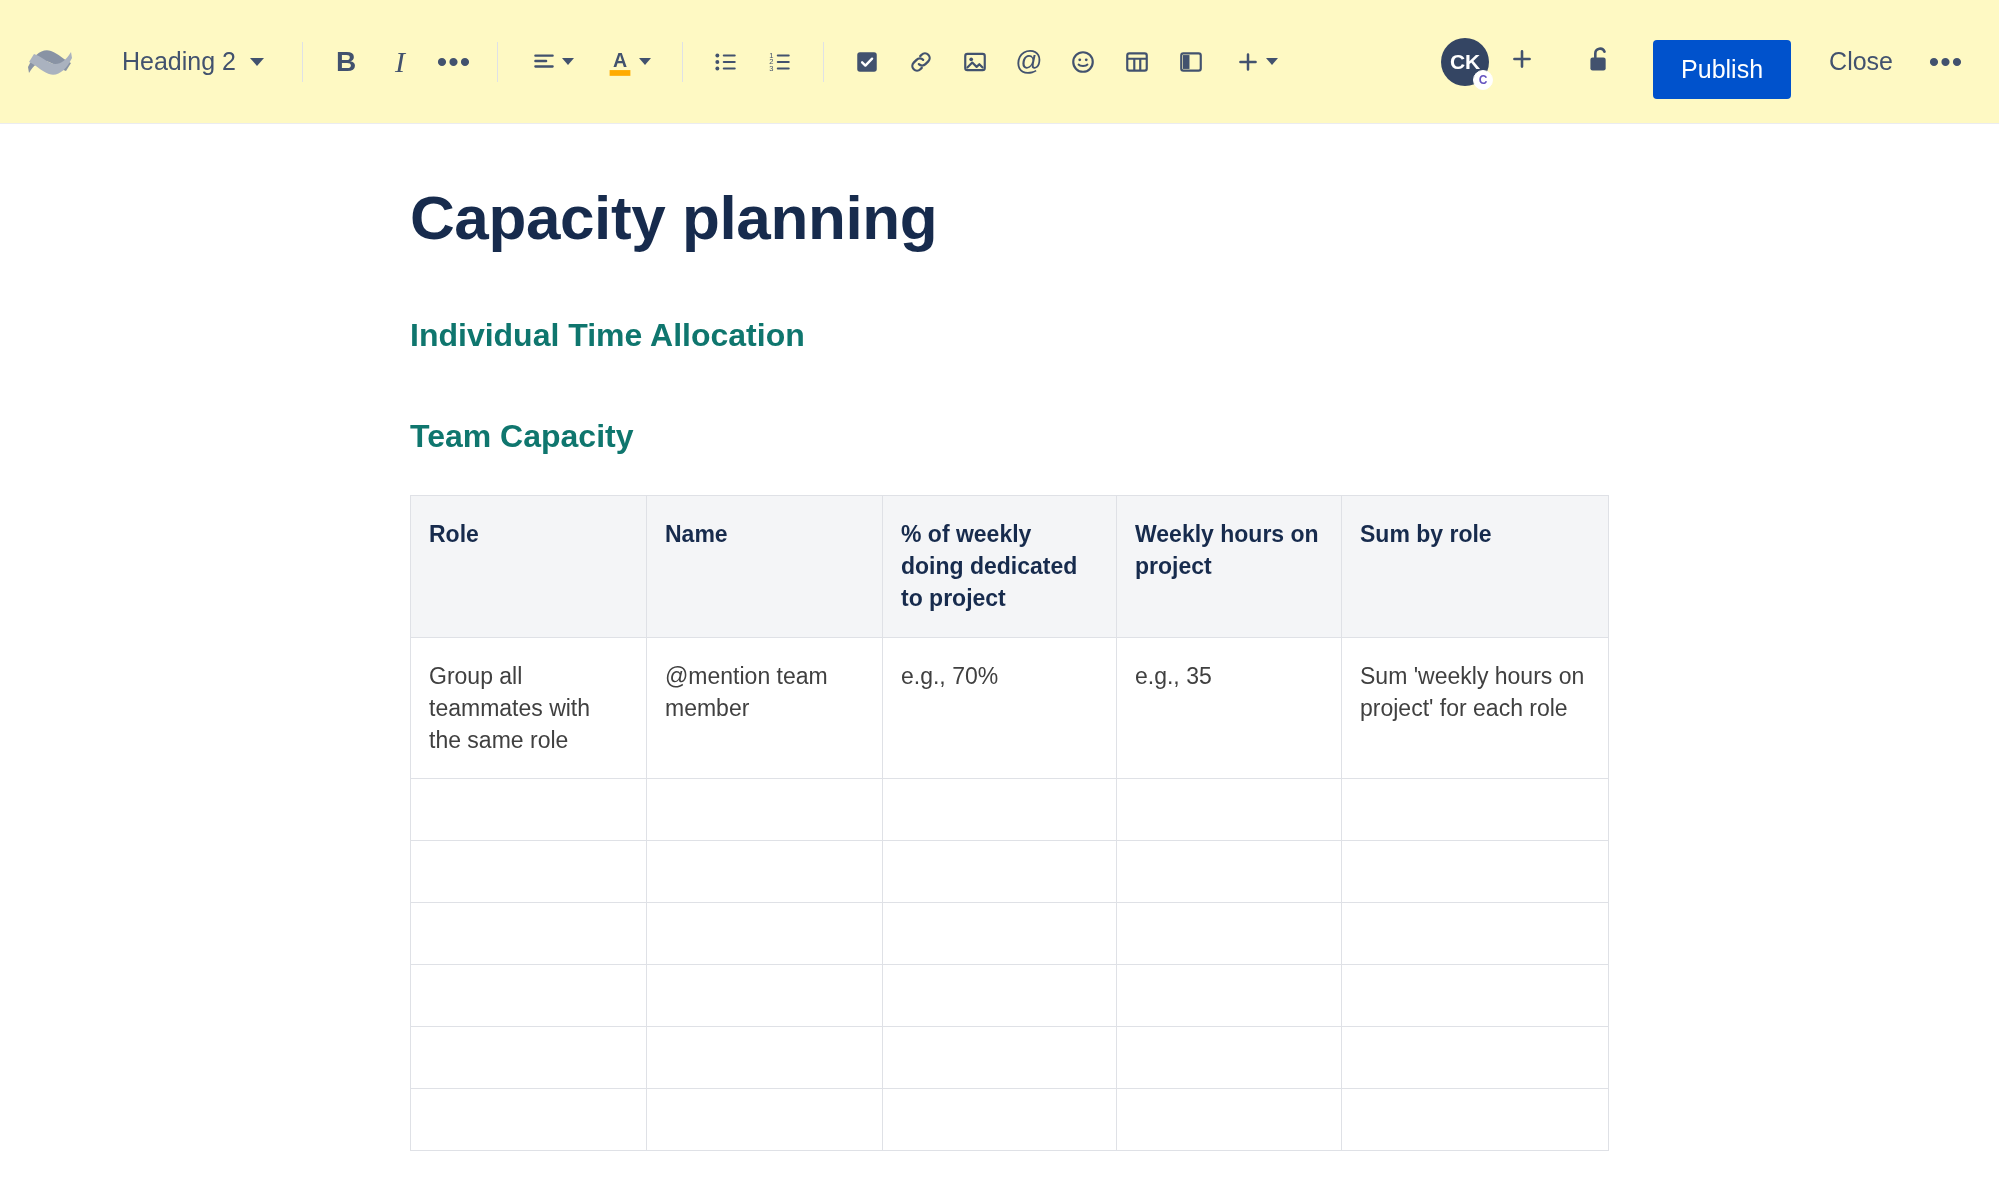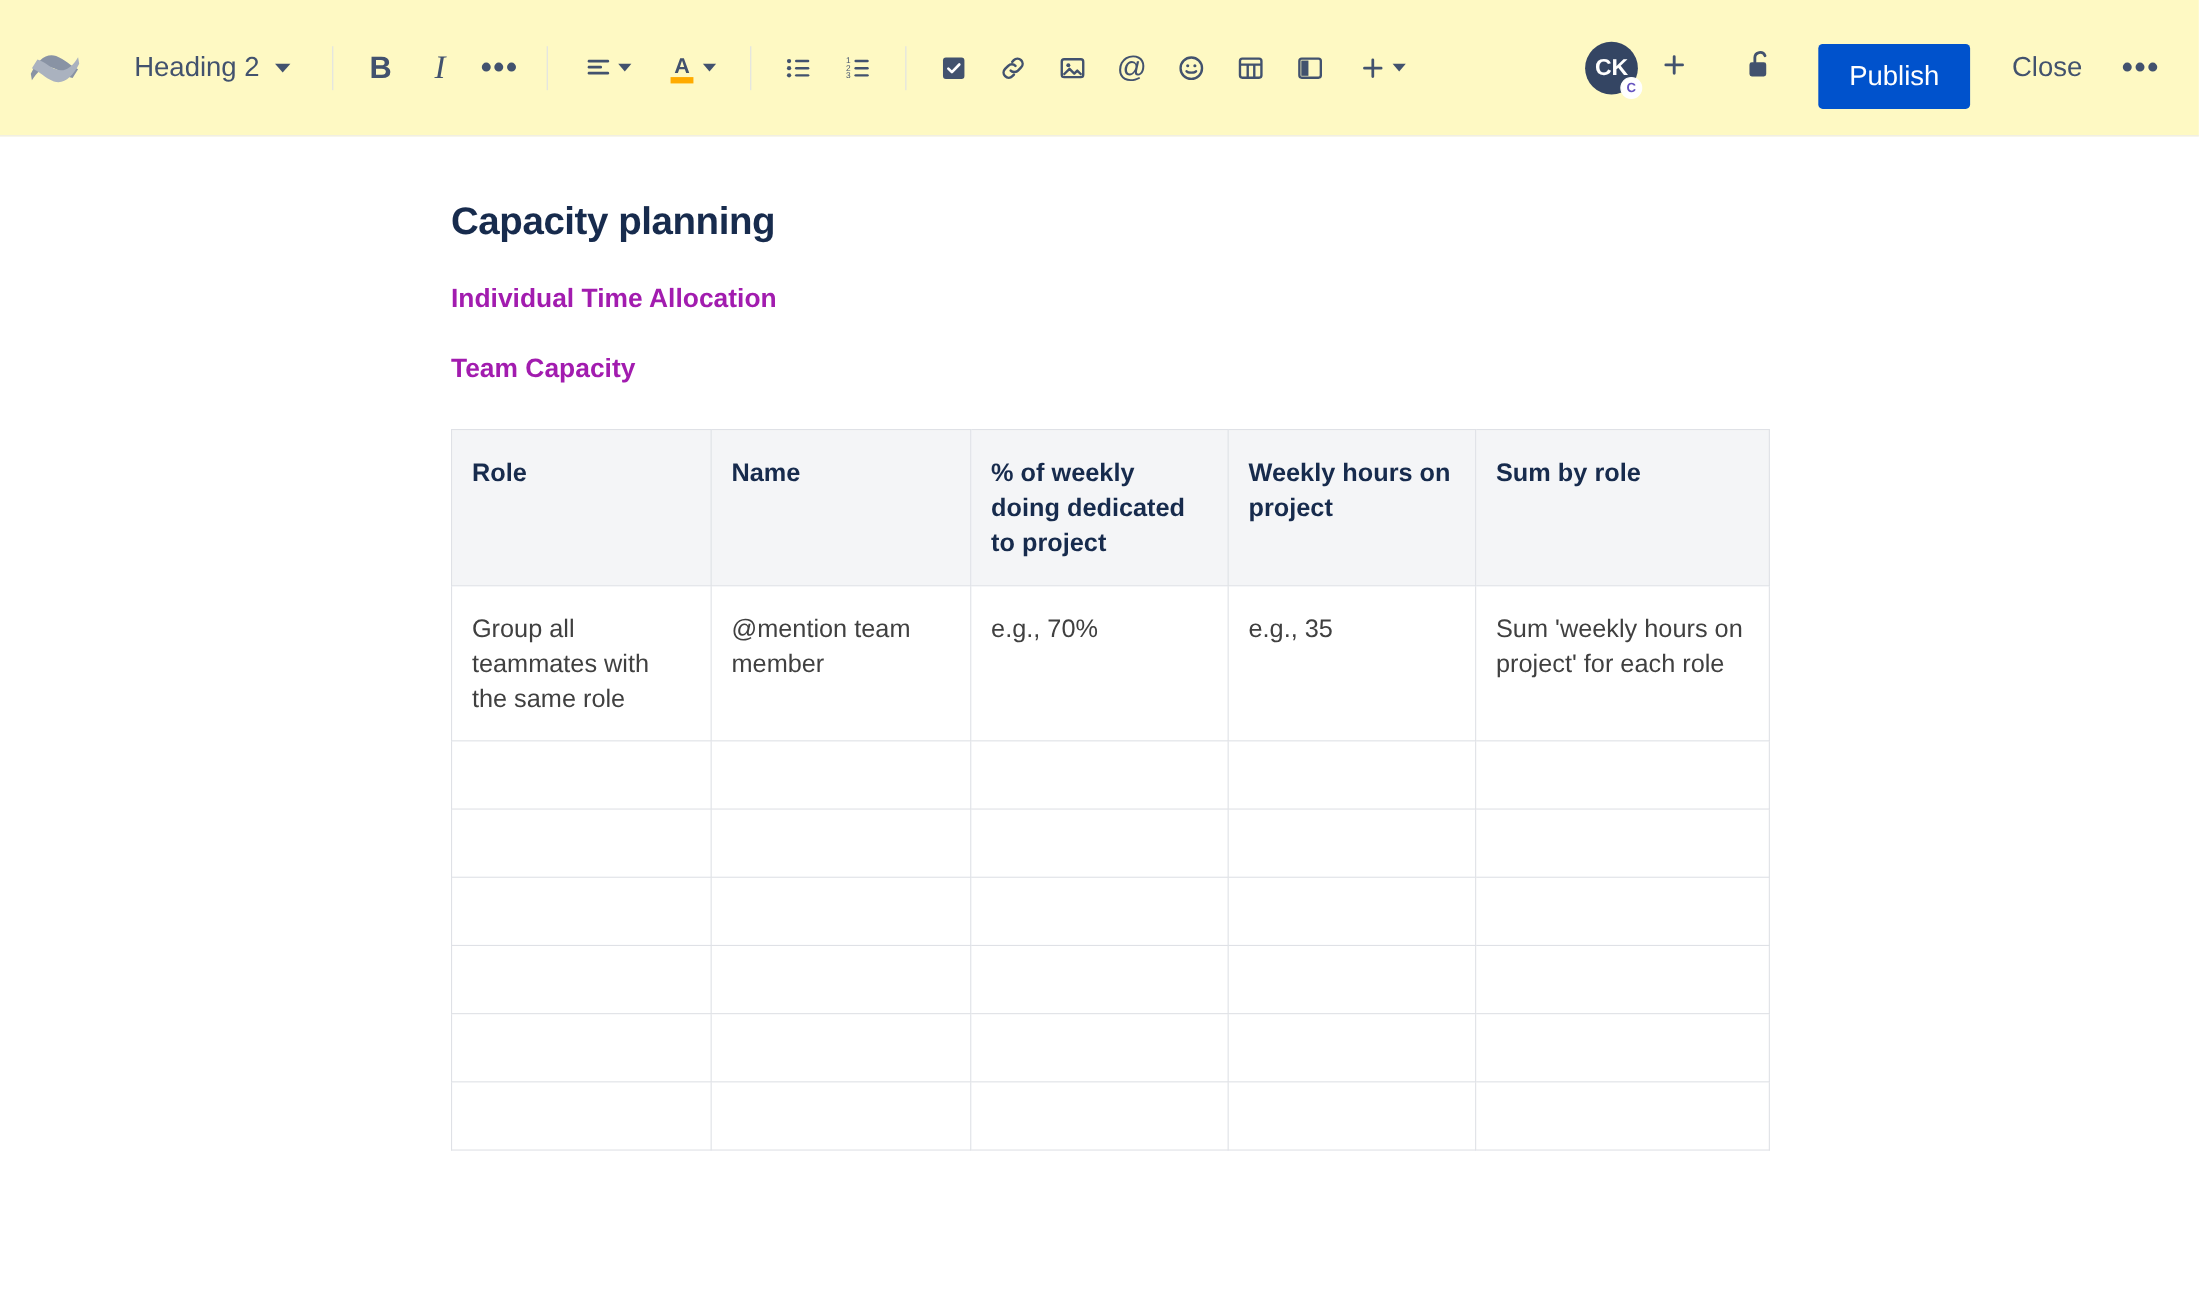--- a/index.html
+++ b/index.html
@@ -196,31 +196,31 @@
 
   
   .doc {
     padding: 58px 0 0 0;
   }
   .doc-inner {
     width: 1200px;
     margin-left: 410px;
   }
   .doc-title {
-    font-size: 35px;
+    font-size: 62px;
     font-weight: bold;
     color: #172b4d;
     margin: 0 0 0 0;
     letter-spacing: -0.4px;
   }
   .h2 {
-    font-size: 24px;
+    font-size: 32px;
     font-weight: bold;
-    color: #a21caf;
-    margin: 36px 0 0 0;
+    color: #0f766e;
+    margin: 64px 0 0 0;
   }
 
   .panel-warning {
     margin-top: 37px;
     background: #fffae6;
     display: flex;
     align-items: flex-start;
     gap: 20px;
     padding: 26px 26px 26px 26px;
     width: 1200px;

